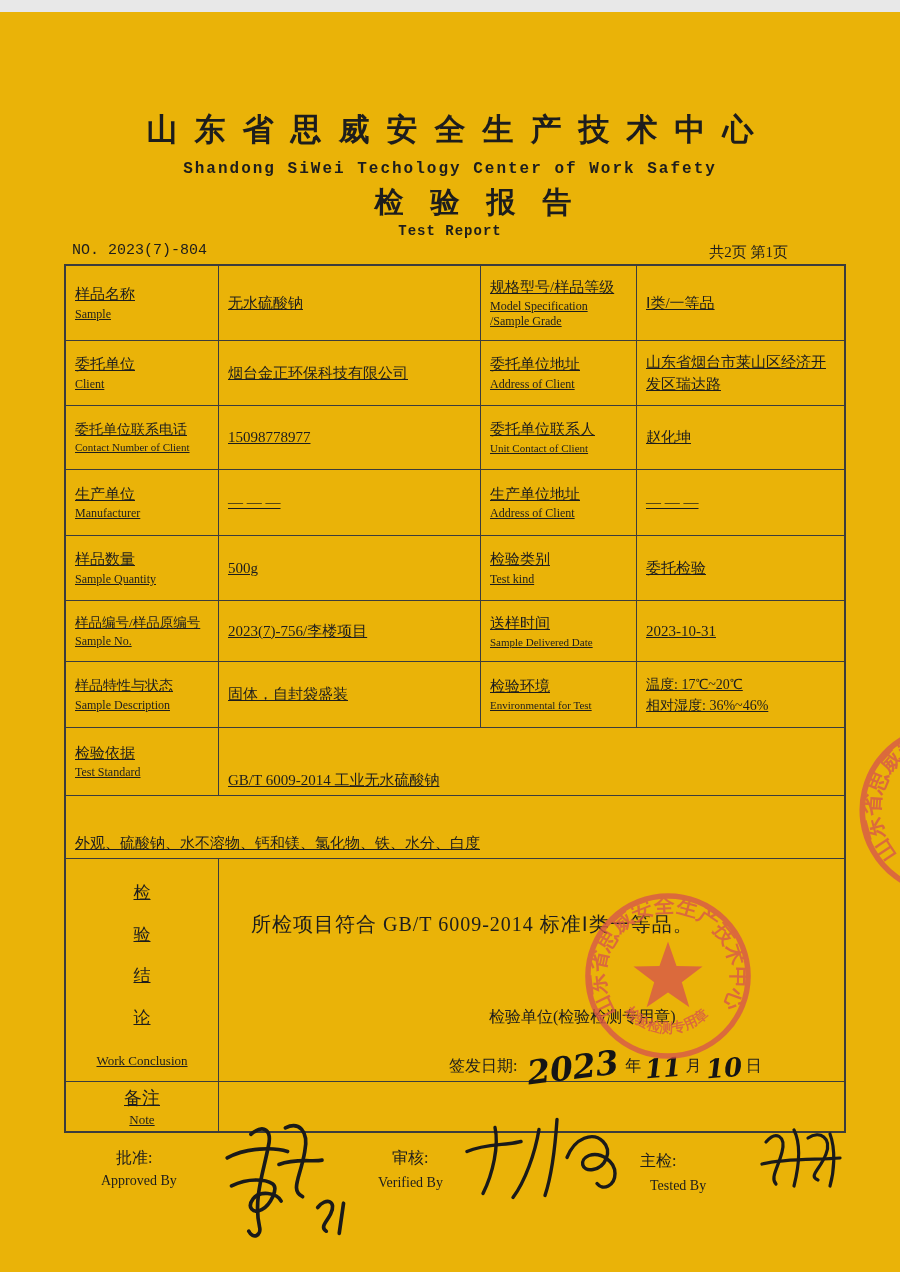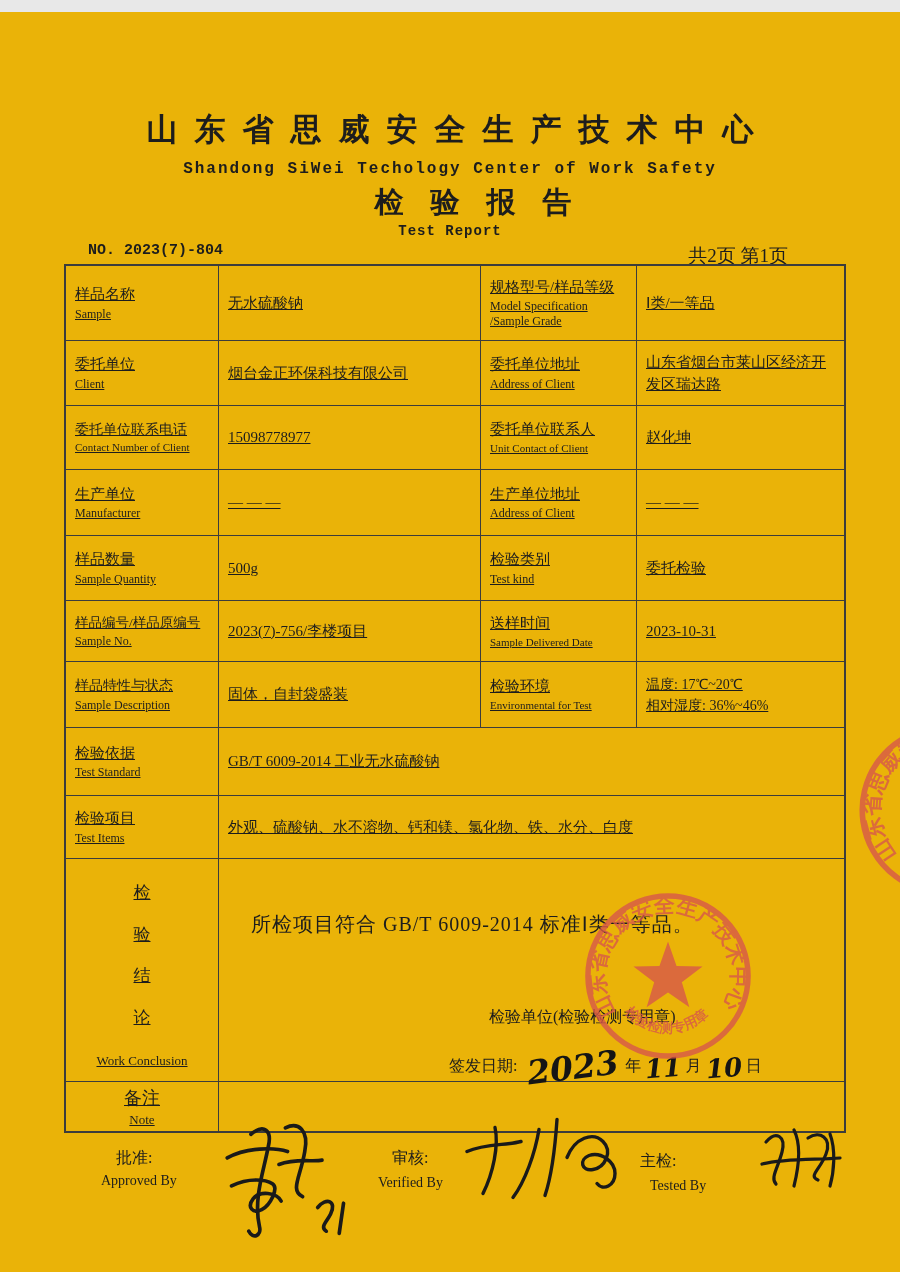--- a/index.html
+++ b/index.html
@@ -8,33 +8,33 @@
     background:#eab308;overflow:hidden;color:#1d1d1d;
     font-family:"Liberation Serif",serif;
   }
   
   .abs{position:absolute;}
   .center{left:0;right:0;text-align:center;}
   .title-zh{top:97px;font-size:31px;font-weight:bold;letter-spacing:17px;text-indent:17px;white-space:nowrap;}
   .title-en{top:148px;font-size:16px;font-weight:bold;letter-spacing:2px;font-family:"Liberation Mono",monospace;}
   .report-zh{top:171px;font-size:29px;font-weight:bold;letter-spacing:27px;text-indent:27px;padding-left:46px;}
   .report-en{top:211px;font-size:14px;font-weight:bold;letter-spacing:1px;font-family:"Liberation Mono",monospace;}
-  .report-no{top:230px;left:88px;font-size:15px;font-family:"Liberation Mono",monospace;font-weight:bold;}
-  .pagination{top:231px;right:112px;font-size:19px;}
+  .report-no{top:230px;left:72px;font-size:15px;font-family:"Liberation Mono",monospace;}
+  .pagination{top:231px;right:112px;font-size:15px;}
   
   .rtable{position:absolute;top:252px;left:64px;width:782px;border:2px solid #3c3c3c;box-sizing:border-box;text-decoration:underline;}
   .trow{display:flex;border-top:1.5px solid #3c3c3c;box-sizing:border-box;}
   .trow:first-child{border-top:none;}
   .cell{box-sizing:border-box;padding:4px 6px 4px 9px;display:flex;flex-direction:column;justify-content:center;}
   .cell + .cell{border-left:1.5px solid #3c3c3c;}
   .lc{width:152px;}
   .vc{width:262px;}
   .lc2{width:156px;}
   .vc2{flex:1;}
-  .span-cell{flex:1;}
+  .span-cell{flex:1;justify-content:flex-end;}
   .zh{font-size:15px;white-space:nowrap;line-height:1.45;}
   .en{font-size:12px;line-height:1.25;margin-top:1px;white-space:pre-line;}
   .val{font-size:15px;line-height:1.5;white-space:pre-line;}
   
   .concl-label{width:152px;box-sizing:border-box;display:flex;flex-direction:column;align-items:center;justify-content:space-between;padding:22px 0 12px 0;}
   .concl-label .vch{font-size:17px;}
   .concl-label .ven{font-size:13px;margin-top:6px;}
   .concl-body{flex:1;position:relative;border-left:1.5px solid #3c3c3c;box-sizing:border-box;}
   .concl-text{position:absolute;left:32px;top:52px;font-size:20px;letter-spacing:1px;}
   .unit-line{position:absolute;left:270px;top:148px;font-size:16px;}
@@ -201,24 +201,20 @@
       <div class="cell lc">
         <span class="zh">检验依据</span>
         <span class="en">Test Standard</span>
       </div>
       <div class="cell span-cell">
         <span class="val">GB/T 6009-2014 工业无水硫酸钠</span>
       </div>
     </div>
 
     <div class="trow" style="height:63px">
-      <div class="cell lc">
-        <span class="zh">检验项目</span>
-        <span class="en">Test Items</span>
-      </div>
       <div class="cell span-cell">
         <span class="val">外观、硫酸钠、水不溶物、钙和镁、氯化物、铁、水分、白度</span>
       </div>
     </div>
 
     <div class="trow" style="height:223px">
       <div class="concl-label">
         <span class="vch">检</span>
         <span class="vch">验</span>
         <span class="vch">结</span>

